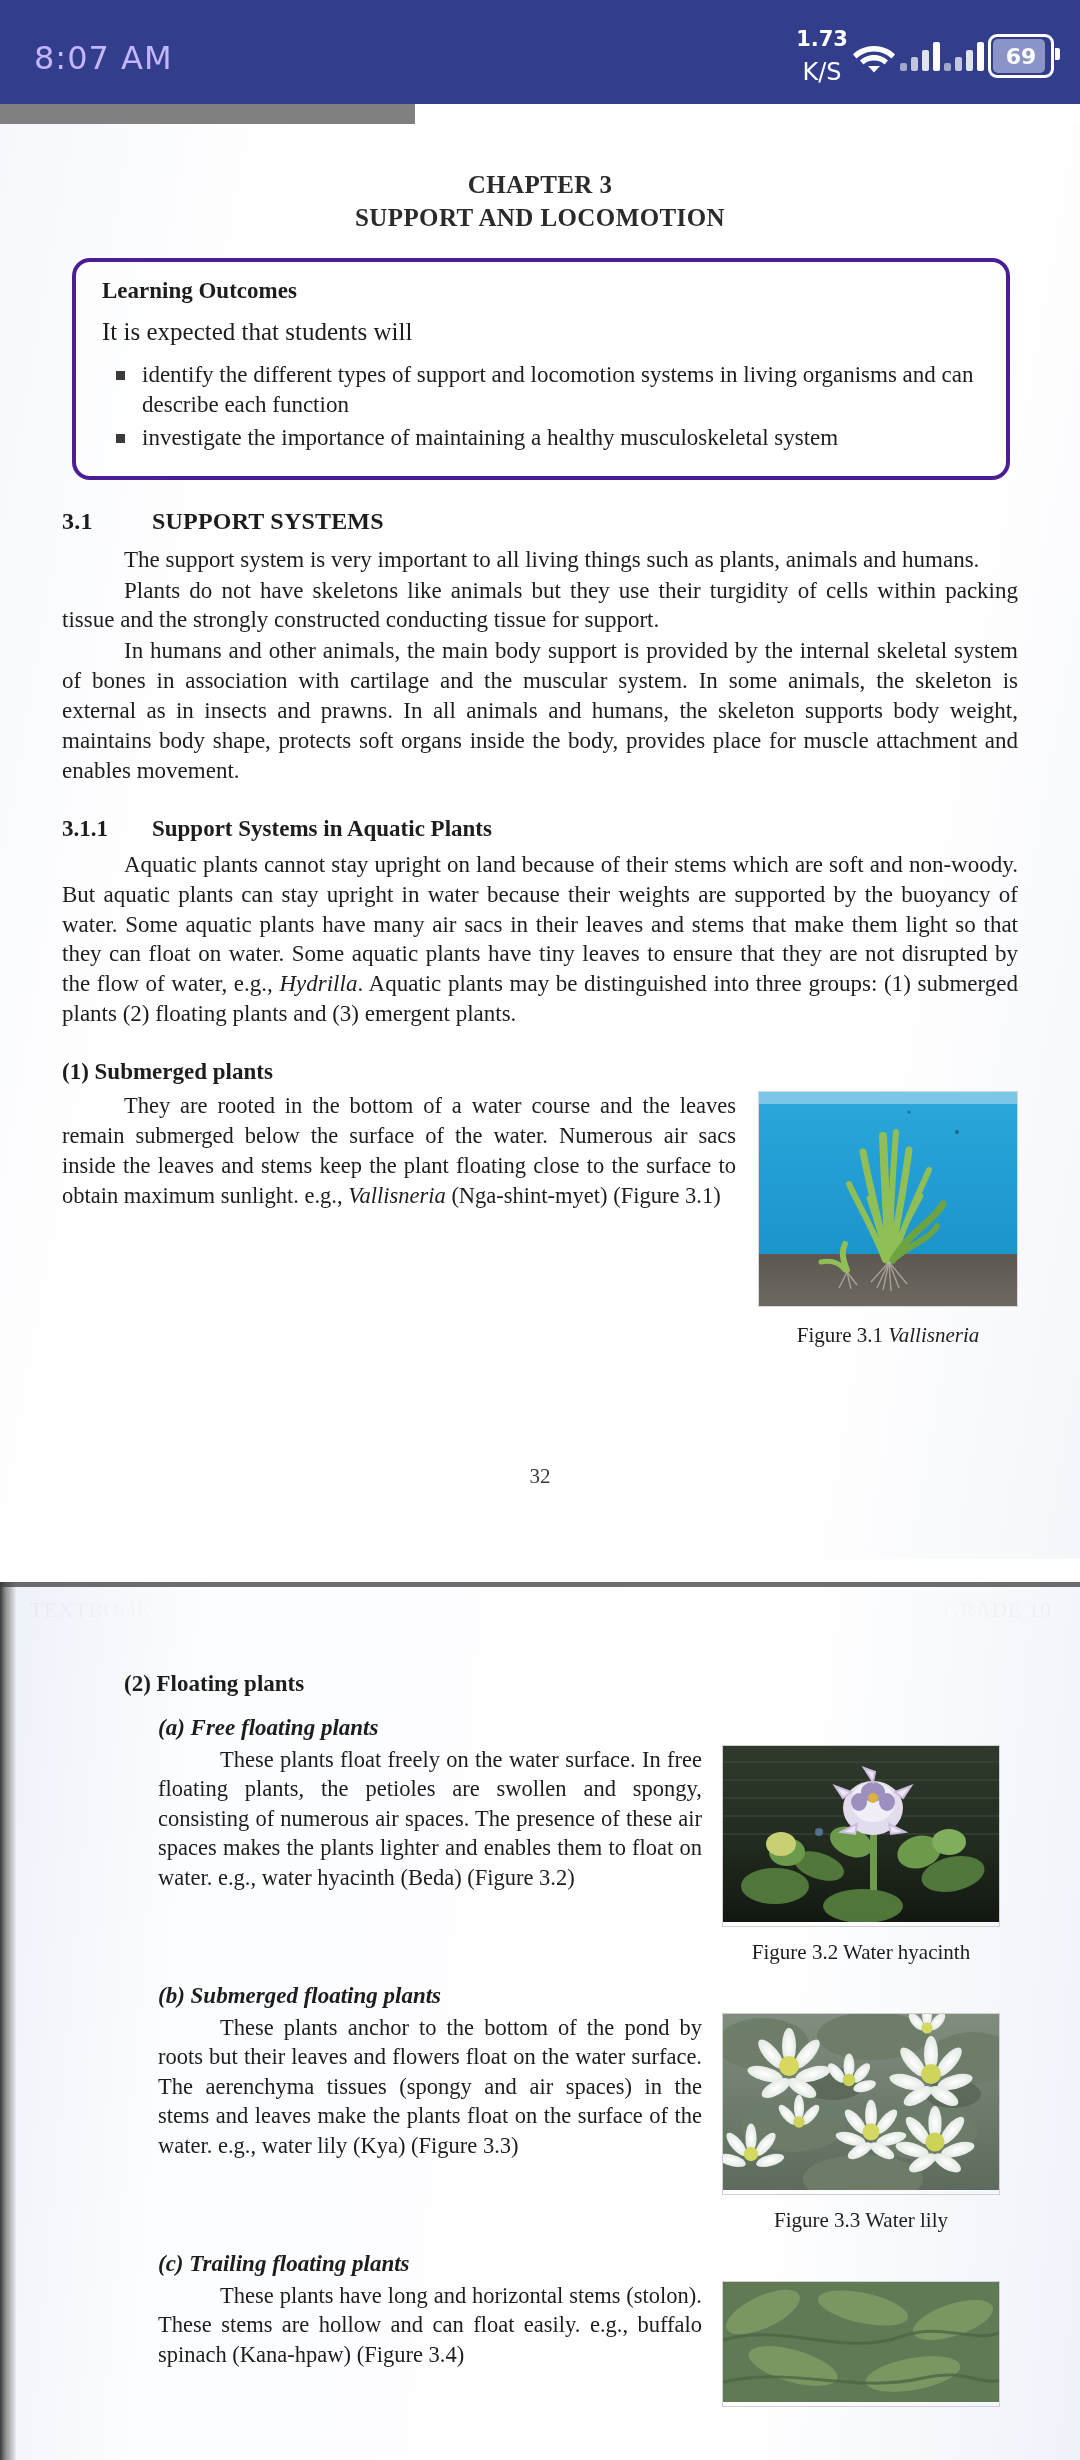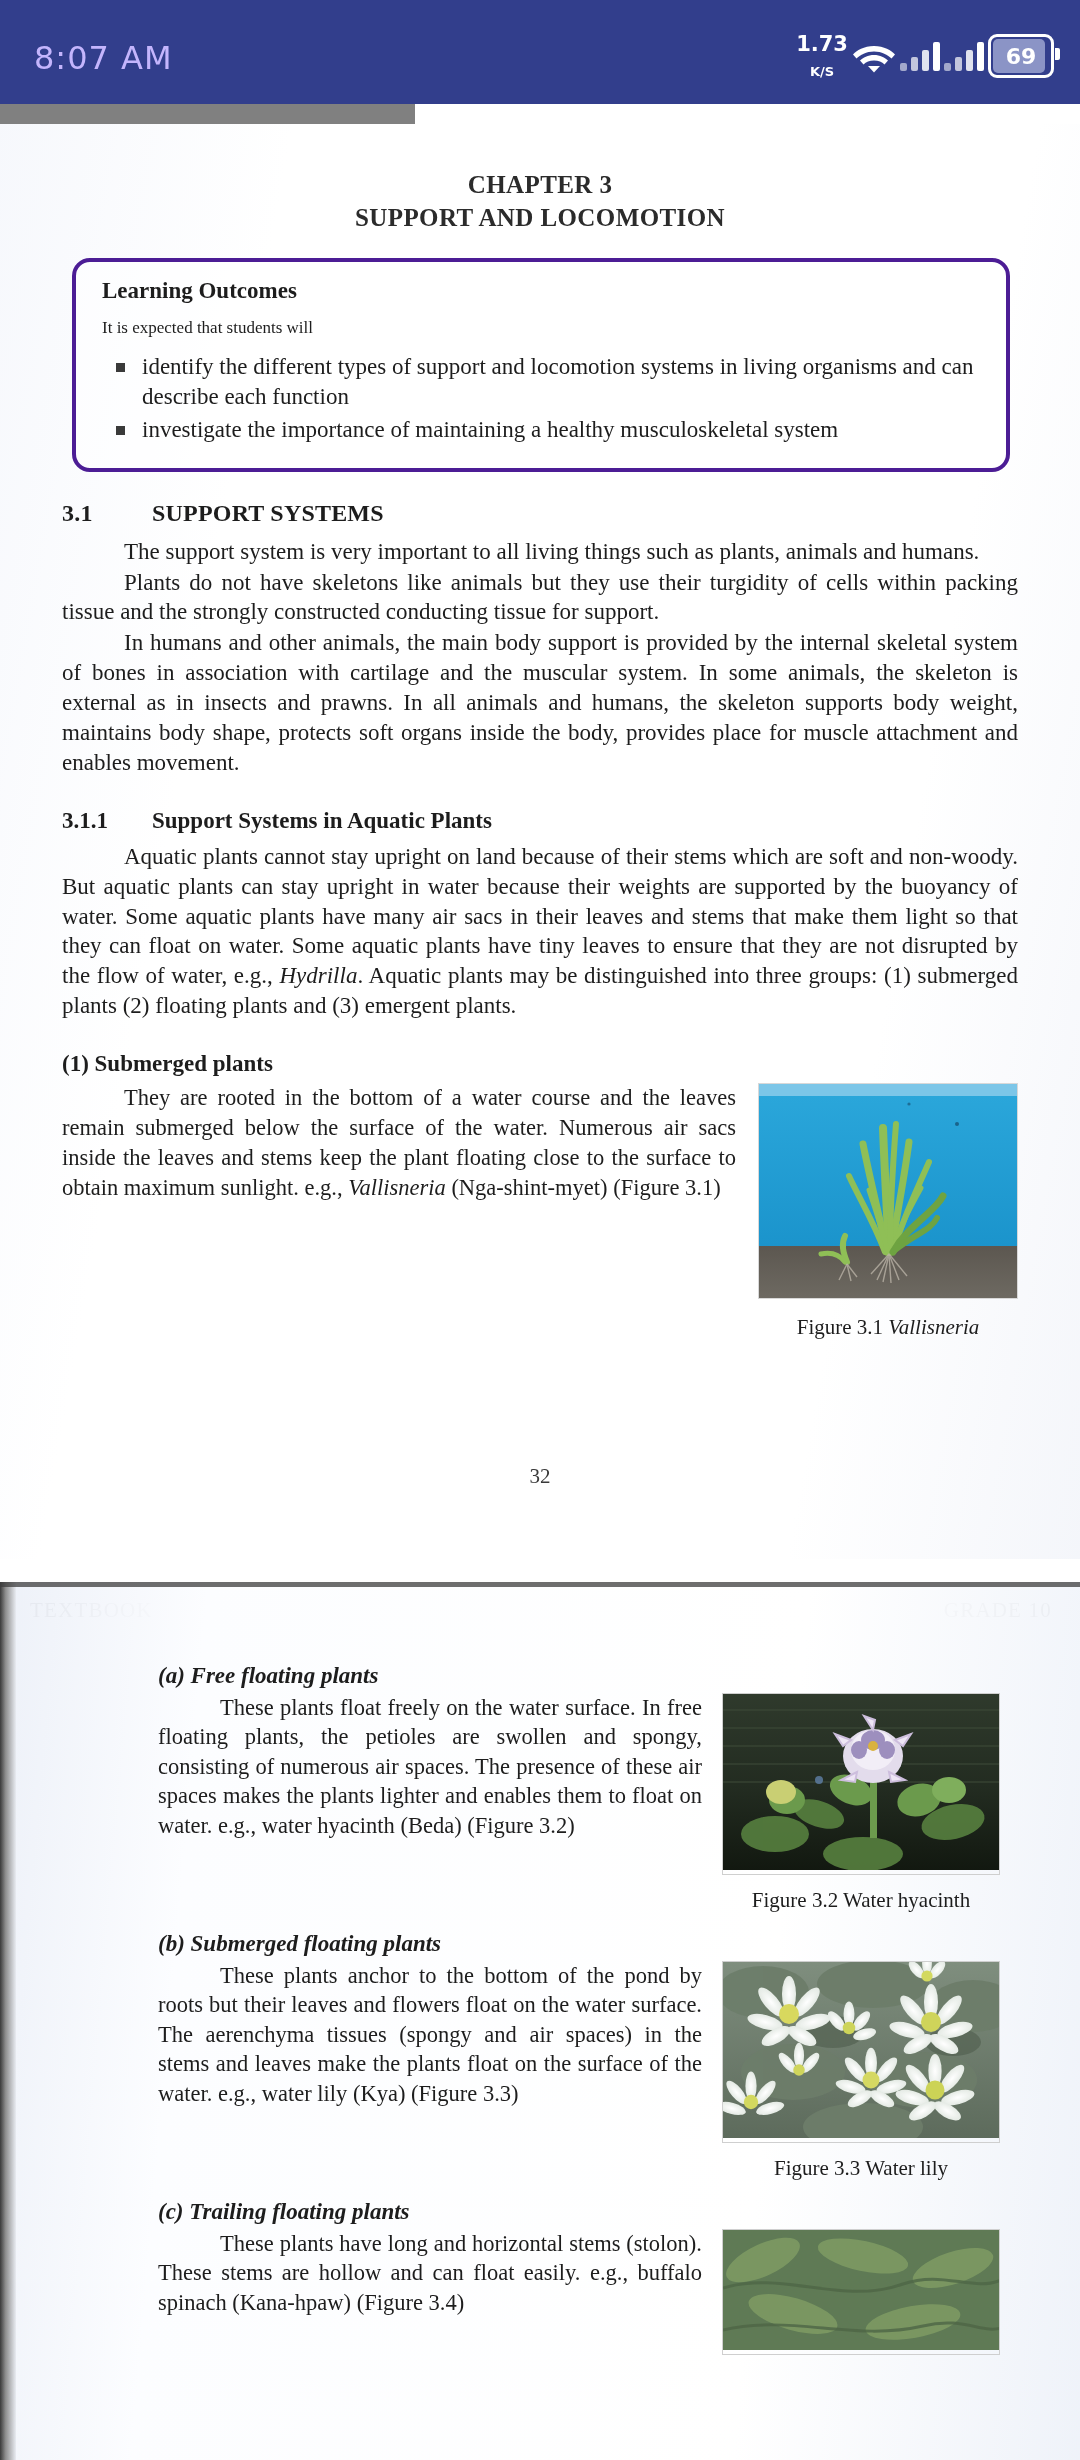--- a/index.html
+++ b/index.html
@@ -22,21 +22,21 @@
     color:#c4b5fd; font-family:"DejaVu Sans", sans-serif;
     font-size:32px; font-weight:normal; letter-spacing:1px;
     transform:translateY(6px);
   }
   .status-right { display:flex; align-items:center; gap:4px; transform:translateY(4px); }
   .netspeed {
     color:#fff; font-family:"DejaVu Sans", sans-serif;
     text-align:center; line-height:1.0;
   }
   .netspeed .rate { font-size:21px; font-weight:bold; display:block; }
-  .netspeed .unit { font-size:13px; font-weight:bold; display:block; margin-top:10px;}
+  .netspeed .unit { font-size:24px; font-weight:normal; display:block; margin-top:10px;}
   .wifi { width:44px; height:34px; position:relative; }
   .bars { display:flex; align-items:flex-end; gap:4px; height:30px; }
   .bars i { display:block; width:7px; background:#fff; border-radius:2px; }
   .bars i:nth-child(1){ height:8px;  opacity:.55;}
   .bars i:nth-child(2){ height:14px; opacity:.7;}
   .bars i:nth-child(3){ height:21px; opacity:.85;}
   .bars i:nth-child(4){ height:29px; opacity:1;}
   .battery {
     position:relative; width:66px; height:44px;
     border:3px solid #fff; border-radius:9px;
@@ -82,21 +82,21 @@
     margin-top:14px;
   }
 
   .outcomes {
     margin:24px 8px 0 10px;
     border:4px solid #4c1d95; border-radius:18px;
     padding:16px 26px 20px 26px;
     background:rgba(255,255,255,.55);
   }
   .outcomes h3 { font-size:23px; font-weight:bold; margin-bottom:14px; }
-  .outcomes .lead { font-size:17px; margin-bottom:14px; }
+  .outcomes .lead { font-size:25px; margin-bottom:14px; }
   .outcomes ul { list-style:none; }
   .outcomes li {
     position:relative; font-size:23px; line-height:1.30;
     padding-left:40px; margin-bottom:3px;
   }
   .outcomes li::before{
     content:""; position:absolute; left:14px; top:11px;
     width:9px; height:9px; background:#3a3a3a;
   }
 
@@ -303,20 +303,21 @@
 
     <div class="run-head">
       <span>TEXTBOOK</span>
       <span>BIOLOGY</span>
       <span>GRADE 10</span>
     </div>
 
     <div class="inner">
       <div class="p2body">
 
+        <div class="lvl1">(2) Floating plants</div>
 
         <div class="lvl2">(a) Free floating plants</div>
         <div class="block">
           <div class="txt">
             <p>These plants float freely on the water surface. In free floating plants, the petioles are swollen and spongy, consisting of numerous air spaces. The presence of these air spaces makes the plants lighter and enables them to float on water. e.g., water hyacinth (Beda) (Figure 3.2)</p>
           </div>
           <div class="fig">
             <div class="frame">
               <svg width="278" height="176" viewBox="0 0 278 176">
                 <defs>

